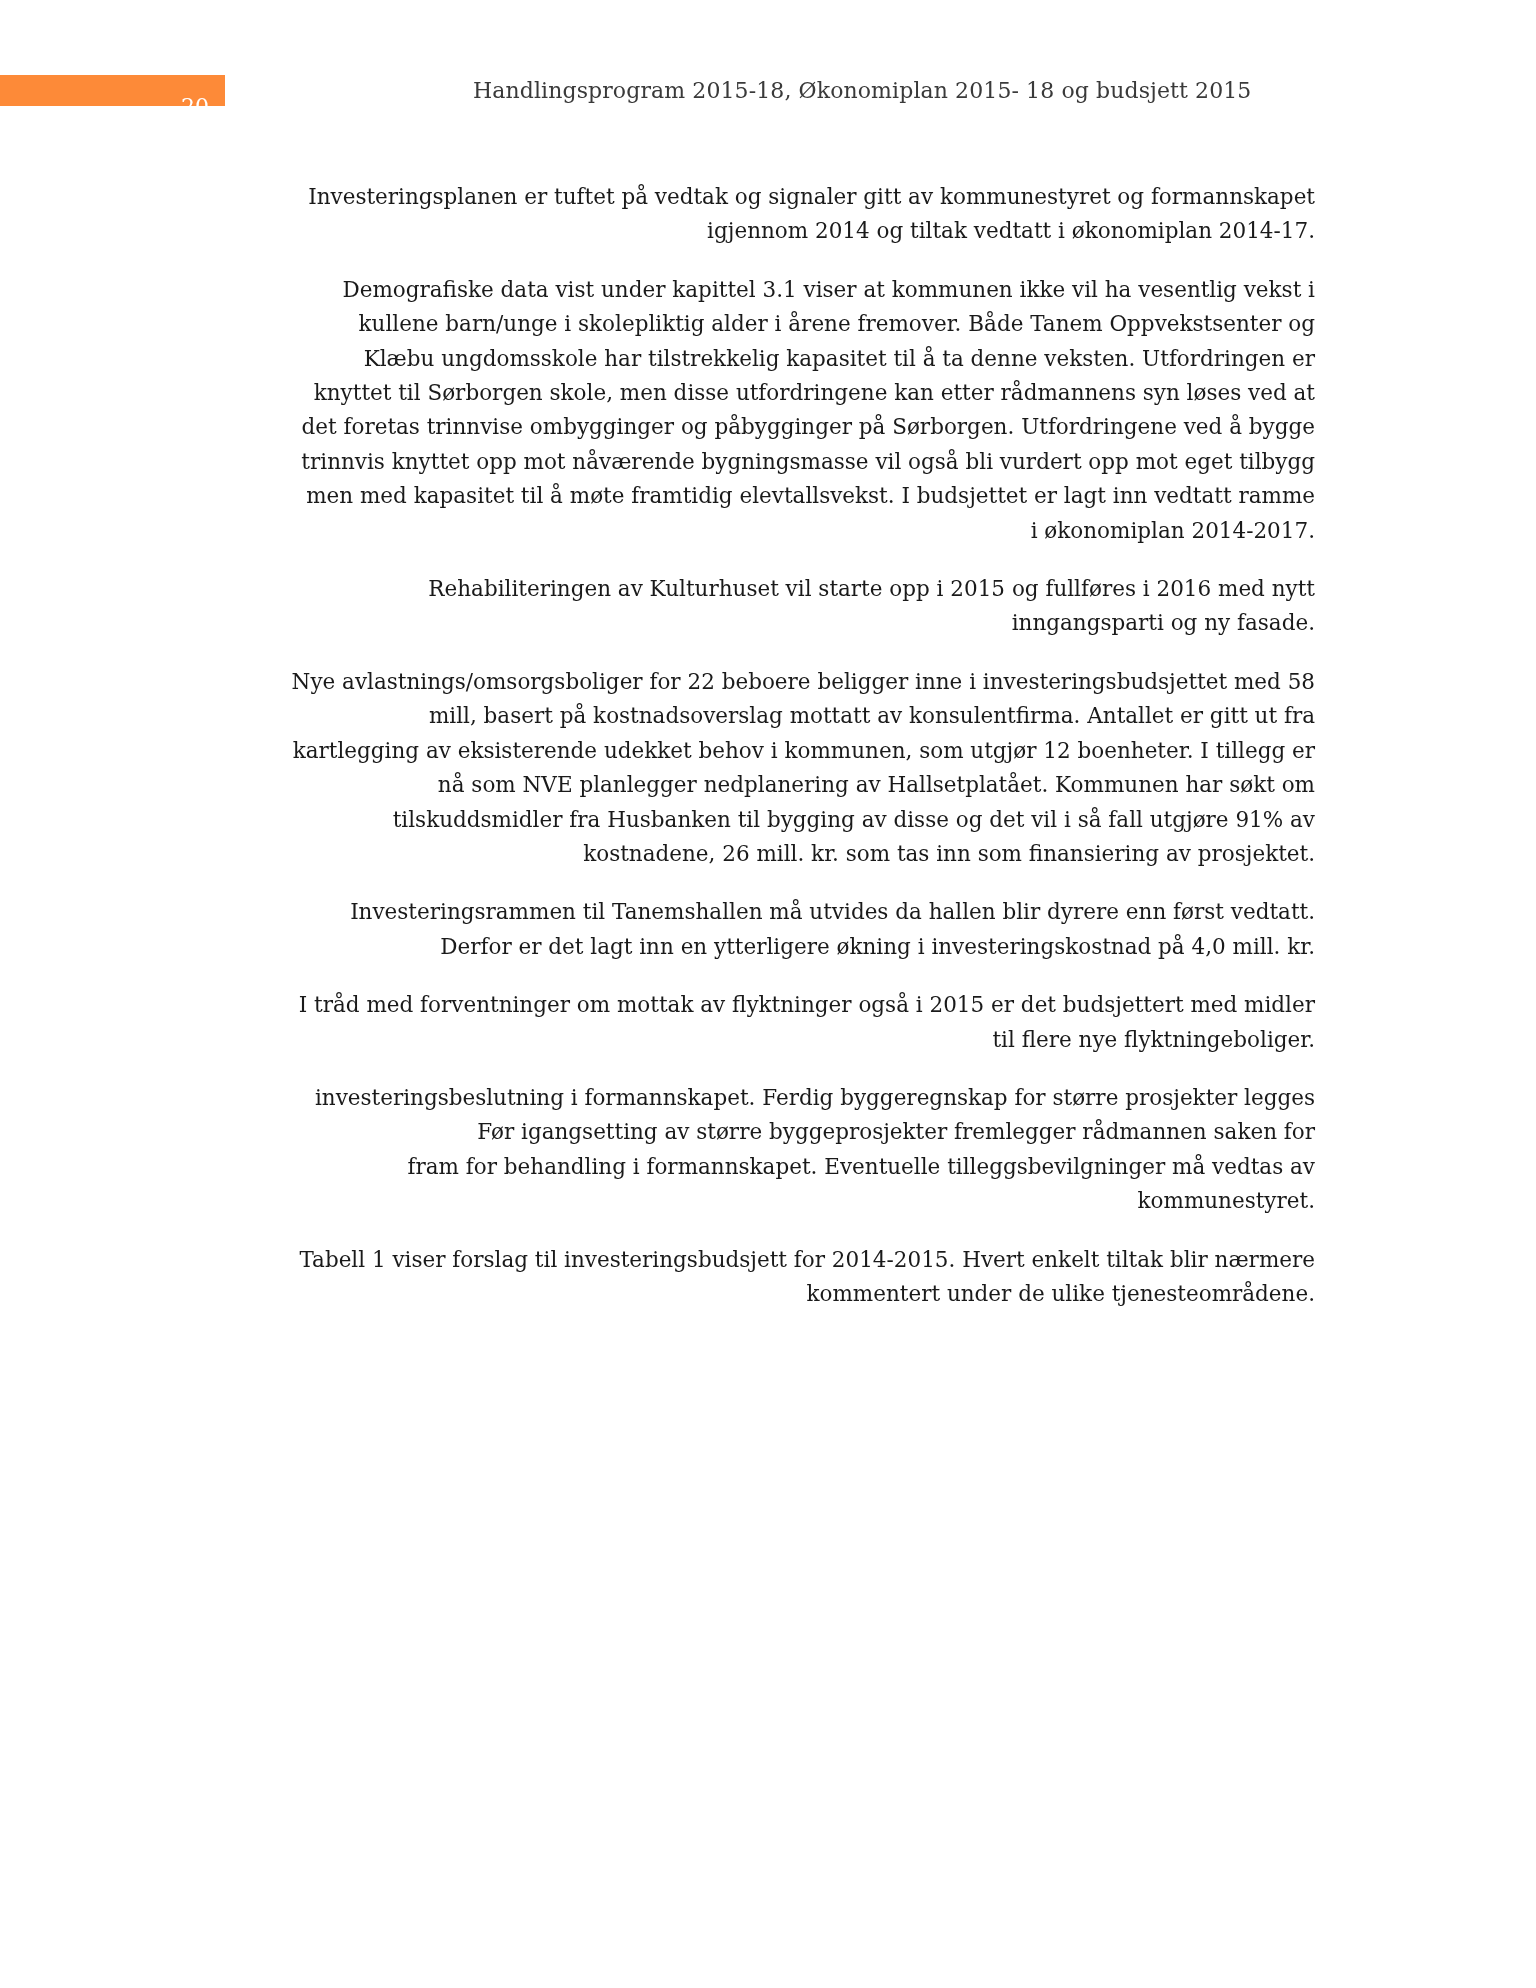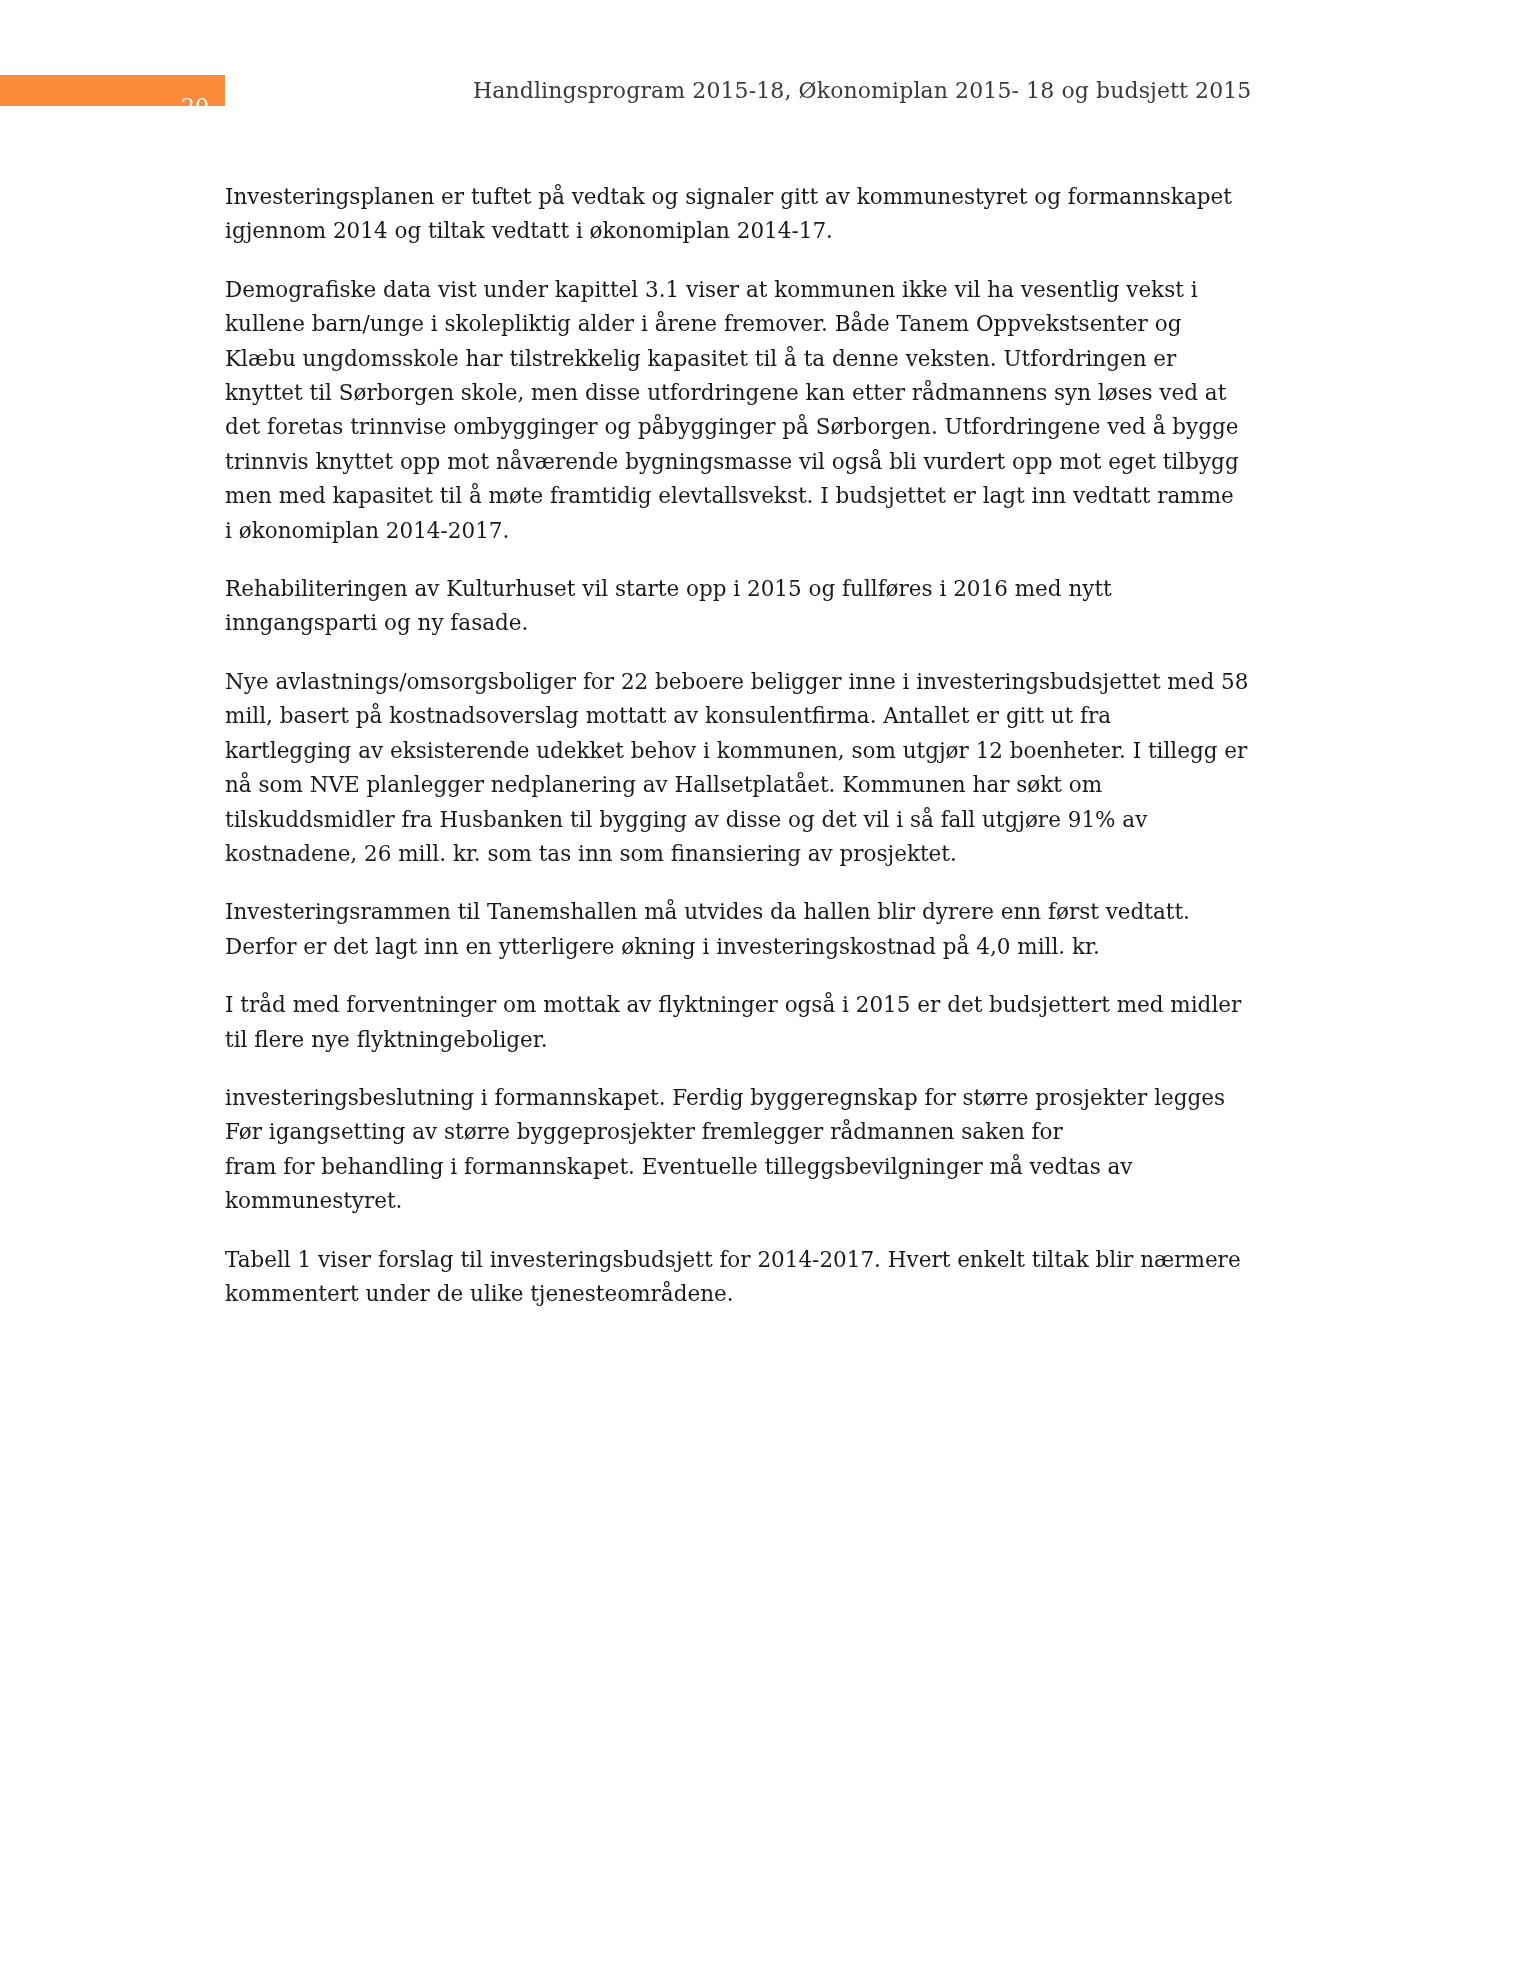--- a/index.html
+++ b/index.html
@@ -59,20 +59,21 @@
     }
     .para {
       margin: 0 0 24px 0;
       font-size: 21.5px;
       line-height: 34.4px;
       color: #1a1a1a;
     }
     .para .line {
       display: block;
       white-space: nowrap;
+      text-align: right;
     }
   </style>
 </head>
 <body>
 
 <div class="page-header">
   <div class="page-number-bar" style="background: rgb(253, 138, 56);">
     <span class="page-number">20</span>
   </div>
   <span class="running-title">Handlingsprogram 2015-18, Økonomiplan 2015- 18 og budsjett 2015</span>
@@ -113,16 +114,16 @@
     <span class="line">I tråd med forventninger om mottak av flyktninger også i 2015 er det budsjettert med midler</span>
     <span class="line">til flere nye flyktningeboliger.</span>
   </p>
   <p class="para">
     <span class="line">investeringsbeslutning i formannskapet. Ferdig byggeregnskap for større prosjekter legges</span>
     <span class="line">Før igangsetting av større byggeprosjekter fremlegger rådmannen saken for</span>
     <span class="line">fram for behandling i formannskapet. Eventuelle tilleggsbevilgninger må vedtas av</span>
     <span class="line">kommunestyret.</span>
   </p>
   <p class="para">
-    <span class="line">Tabell 1 viser forslag til investeringsbudsjett for 2014-2017. Hvert enkelt tiltak blir nærmere</span>
+    <span class="line">Tabell 1 viser forslag til investeringsbudsjett for 2014-2015. Hvert enkelt tiltak blir nærmere</span>
     <span class="line">kommentert under de ulike tjenesteområdene.</span>
   </p>
 </div>
 
 </body></html>

